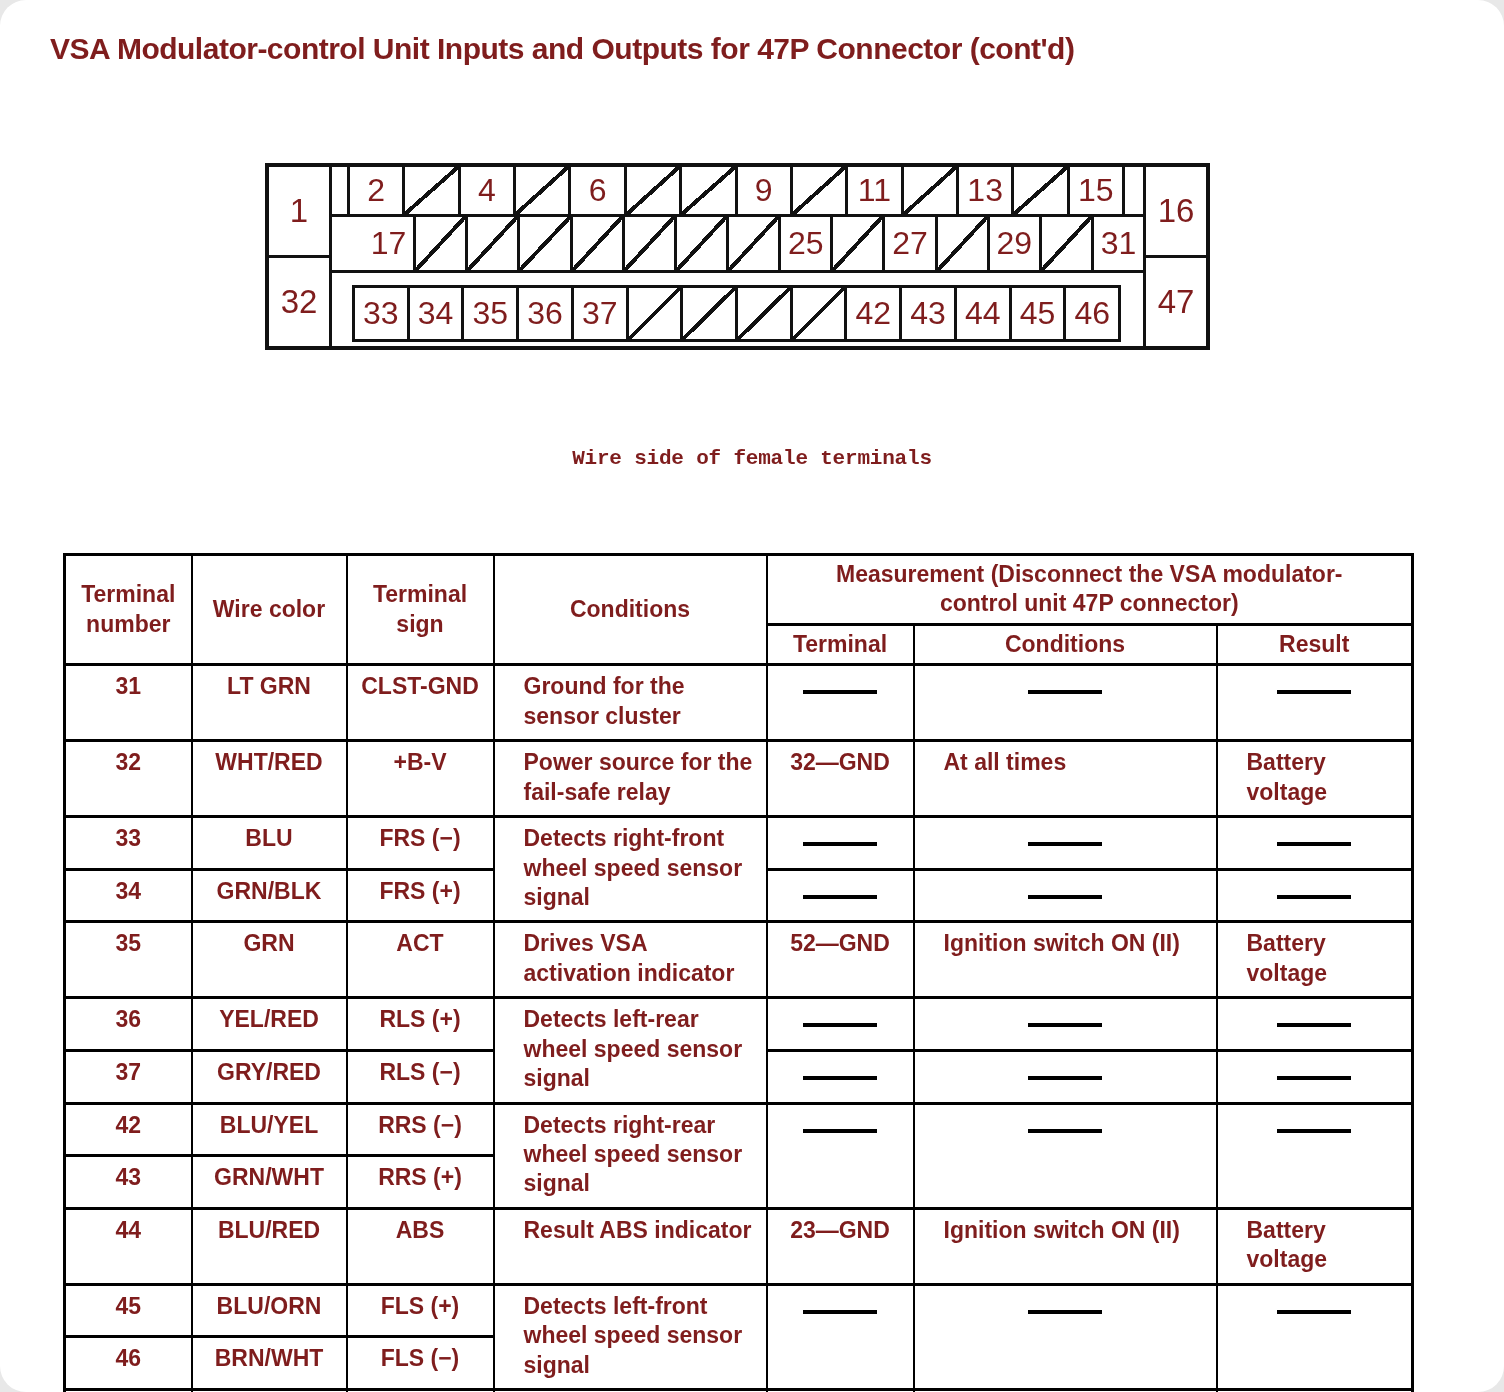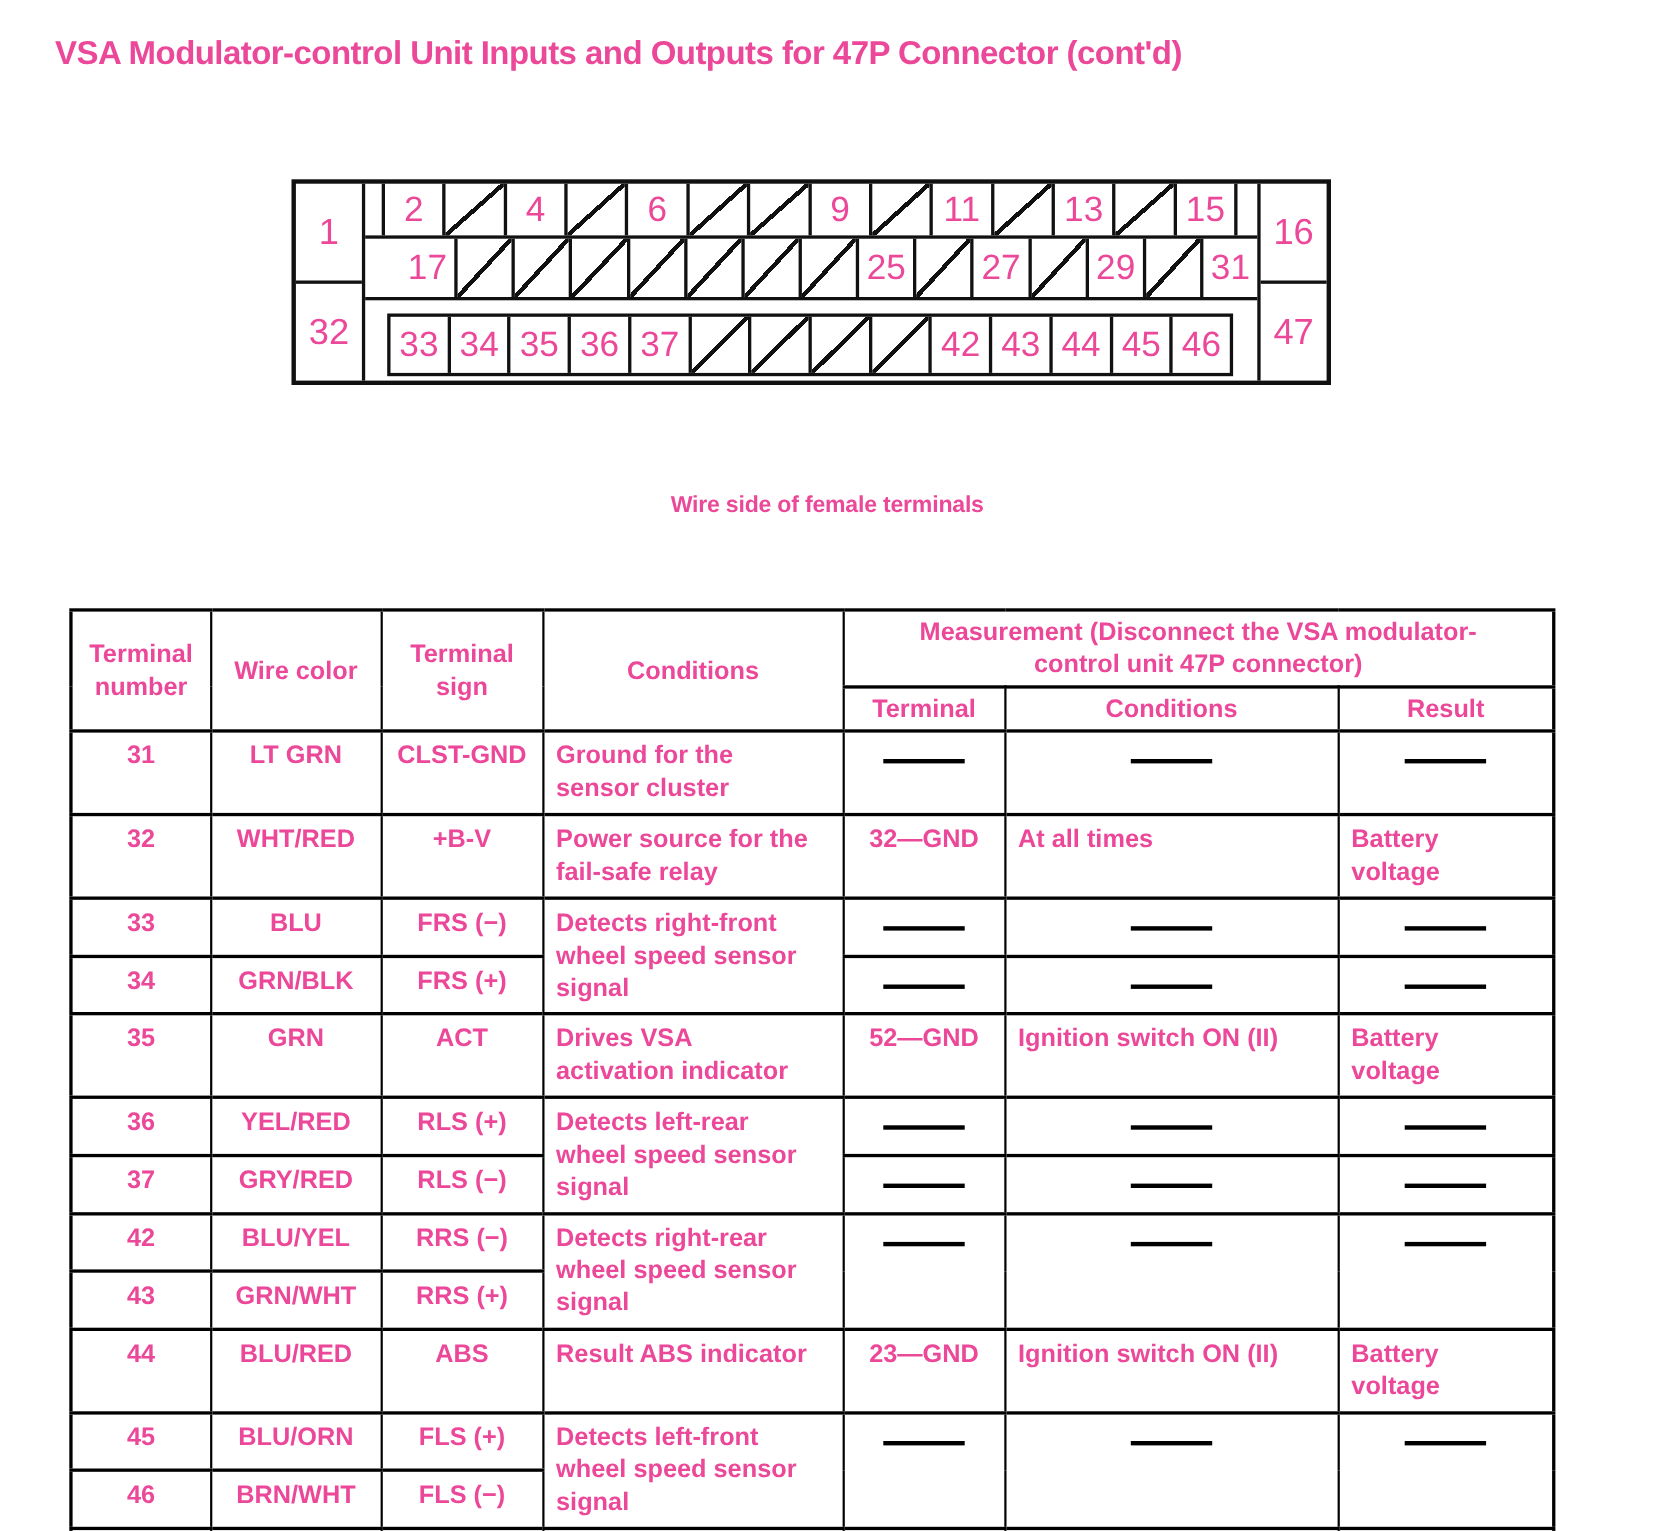--- a/index.html
+++ b/index.html
@@ -1,18 +1,18 @@
 <!DOCTYPE html>
 <html><head>
 <meta charset="utf-8">
 <style>
   html, body { margin:0; padding:0; background:#e8e8e8; }
   #page {
     position:relative; width:1504px; height:1392px; background:#ffffff;
-    font-family:"Liberation Sans", sans-serif; color:#ec4899; overflow:hidden;
+    font-family:"Liberation Sans", sans-serif; color:#7f1d1d; overflow:hidden;border-radius:26px;
   }
 
   
   .doc-title {
     position:absolute; left:50px; top:32px;
     font-size:30px; font-weight:bold; letter-spacing:-0.5px;
   }
 
   
   .connector {
@@ -41,21 +41,21 @@
   .pin-row .pin-cell:last-child { border-right:none; }
   .pin-cell.cap { flex:none; width:18px; }
   .pin-cell.slash {
     background:linear-gradient(to bottom right,
       transparent calc(50% - 2px), #111 calc(50% - 2px),
       #111 calc(50% + 2px), transparent calc(50% + 2px));
   }
 
   .connector-caption {
     position:absolute; left:0; top:447px; width:1504px; text-align:center;
-    font-size:21px; font-weight:bold; letter-spacing:-0.2px;
+    font-size:21px; font-weight:bold; letter-spacing:-0.2px;font-family:Liberation Mono, monospace;
   }
 
   
   .vsa-table {
     position:absolute; left:63px; top:553px; width:1348px;
     border-collapse:collapse; table-layout:fixed; background:#fff;
     border:3px solid #000;
   }
   .vsa-table col.c1 { width:127px; }
   .vsa-table col.c2 { width:155px; }
@@ -67,21 +67,21 @@
   .vsa-table th, .vsa-table td {
     border:solid #000; border-width:3px 2px;
     font-size:23px; font-weight:bold; line-height:1.28;
     white-space:pre-line; box-sizing:border-box;
   }
   .vsa-table thead th { text-align:center; vertical-align:middle; padding:4px 6px; }
   .vsa-table thead tr.h1 { height:62px; }
   .vsa-table thead tr.h2 { height:40px; }
   .vsa-table td { vertical-align:top; padding:6px 8px 8px 8px; }
   td.col-center { text-align:center; }
-  td.col-left   { text-align:left; padding-left:11px; }
+  td.col-left   { text-align:left; padding-left:29px; }
   .dash-line {
     display:inline-block; width:74px; height:0;
     border-top:4px solid #000; margin-top:10px;
   }
 </style>
 </head>
 <body>
 
 <div id="page">
 

